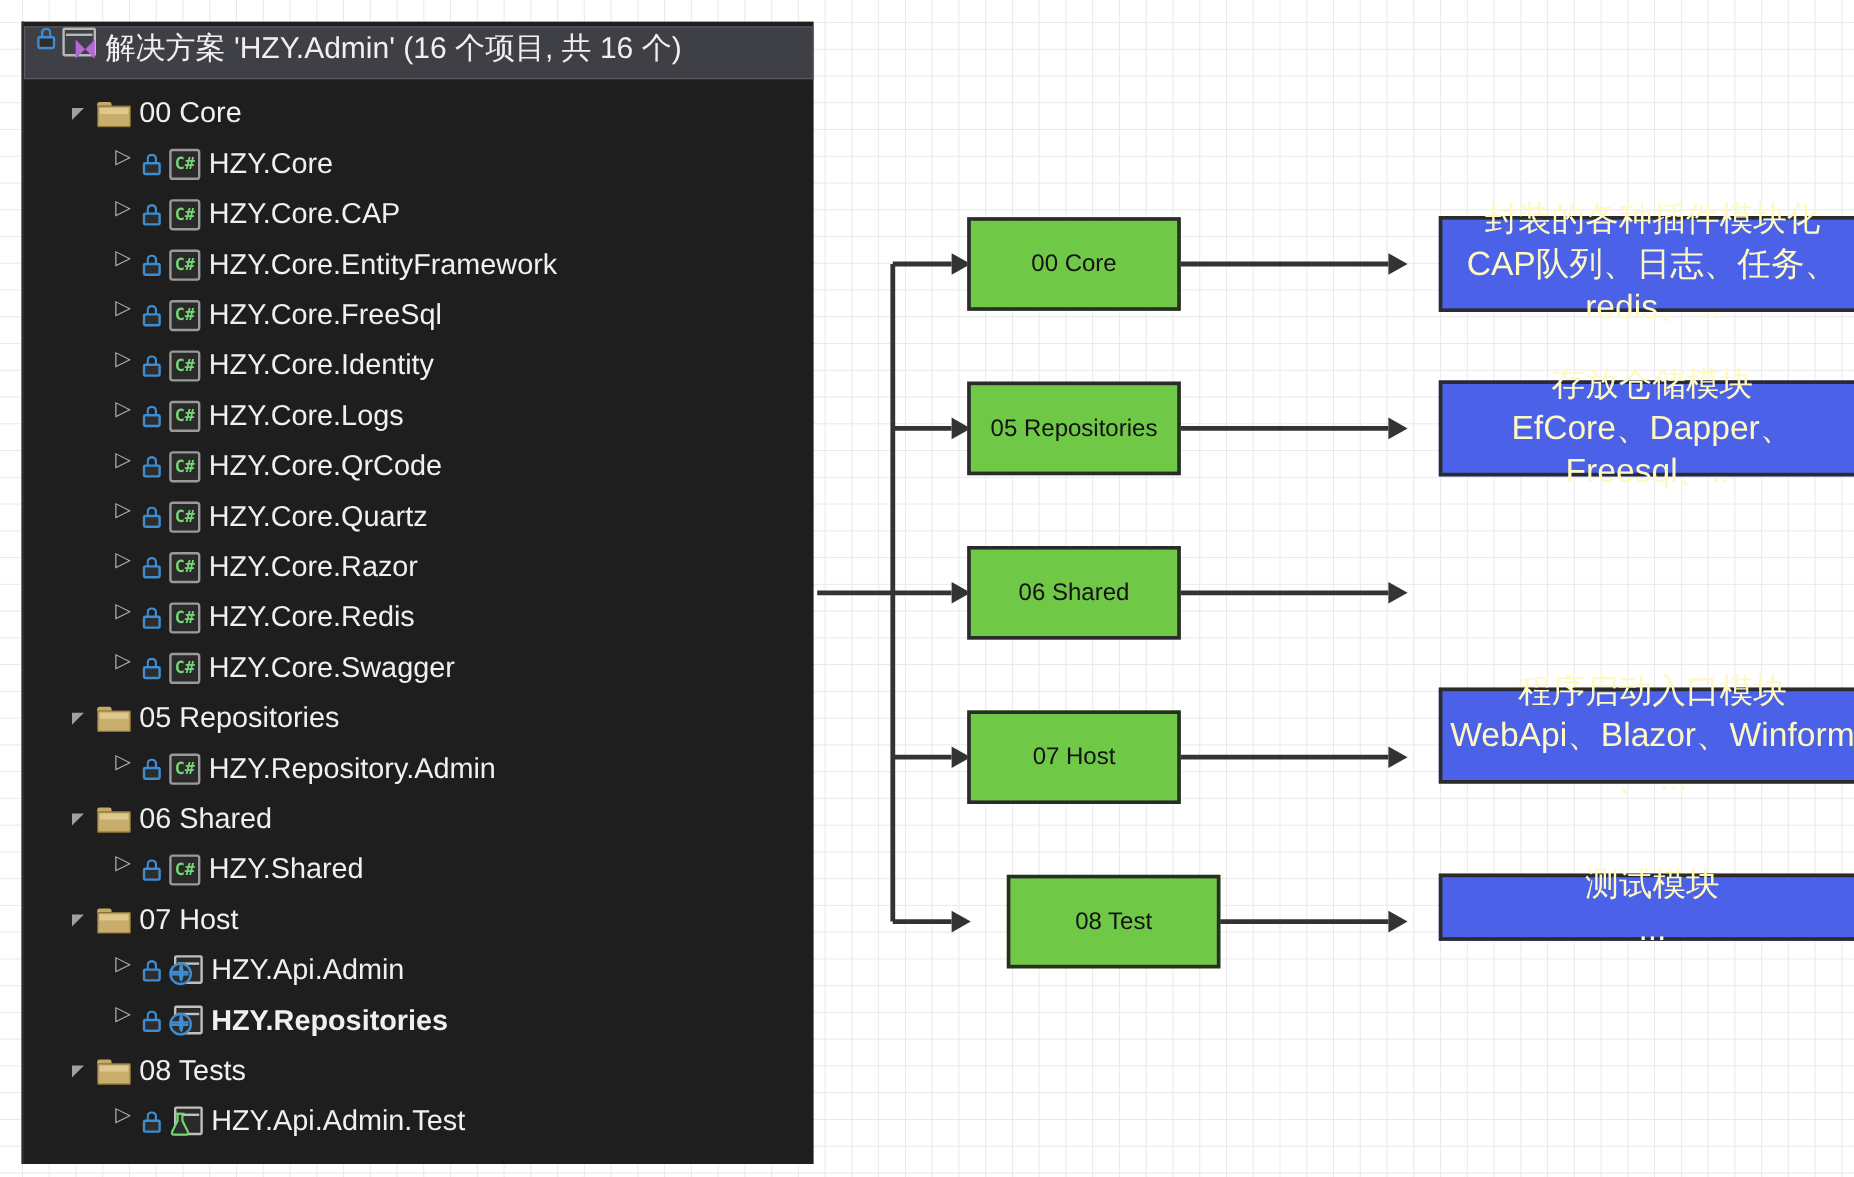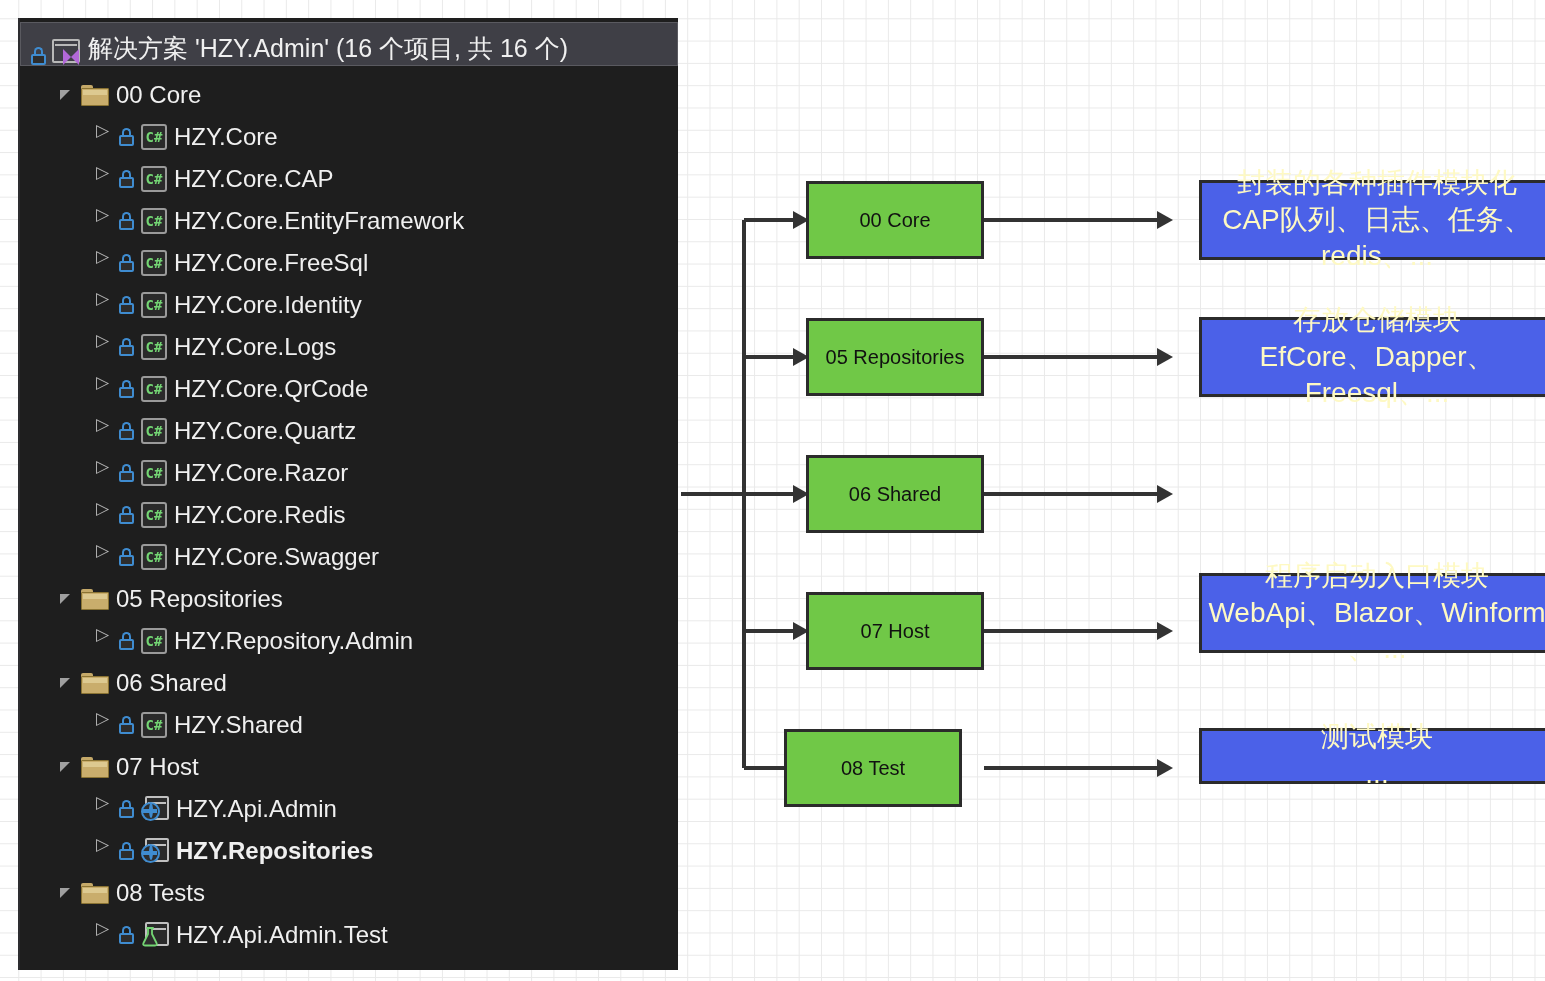--- a/index.html
+++ b/index.html
@@ -36,21 +36,21 @@
   #solution-header {
     position: absolute;
     left: 0px;
     top: 4px;
     width: 658px;
     height: 44px;
     background: #3f3f46;
     border: 1px solid #5a5a60;
     box-sizing: border-box;
     display: flex;
-    align-items: flex-end;
+    align-items: flex-start;
     padding-left: 10px;
     gap: 6px;
   }
   #solution-title {
     color: #f0f0f0;
     font-size: 25px;
     letter-spacing: 0px;
     white-space: nowrap;
   }
   #tree {
@@ -373,21 +373,21 @@
       </div>
     <div class="node-box green" style="left:806px;top:318px;width:178px;height:78px;">
         <span>05 Repositories</span>
       </div>
     <div class="node-box green" style="left:806px;top:455px;width:178px;height:78px;">
         <span>06 Shared</span>
       </div>
     <div class="node-box green" style="left:806px;top:592px;width:178px;height:78px;">
         <span>07 Host</span>
       </div>
-    <div class="node-box green" style="left:784px;top:729px;width:178px;height:78px;text-align:center;">
+    <div class="node-box green" style="left:839px;top:729px;width:178px;height:78px;text-align:center;">
         <span>08 Test</span>
       </div>
 
     <div class="node-box blue" style="left:1171px;top:180px;width:356px;height:80px;">
       <div class="two-line">
         <span>封装的各种插件模块化</span>
         <span>CAP队列、日志、任务、redis、...</span>
       </div>
     </div>
     <div class="node-box blue" style="left:1171px;top:317px;width:356px;height:80px;">

